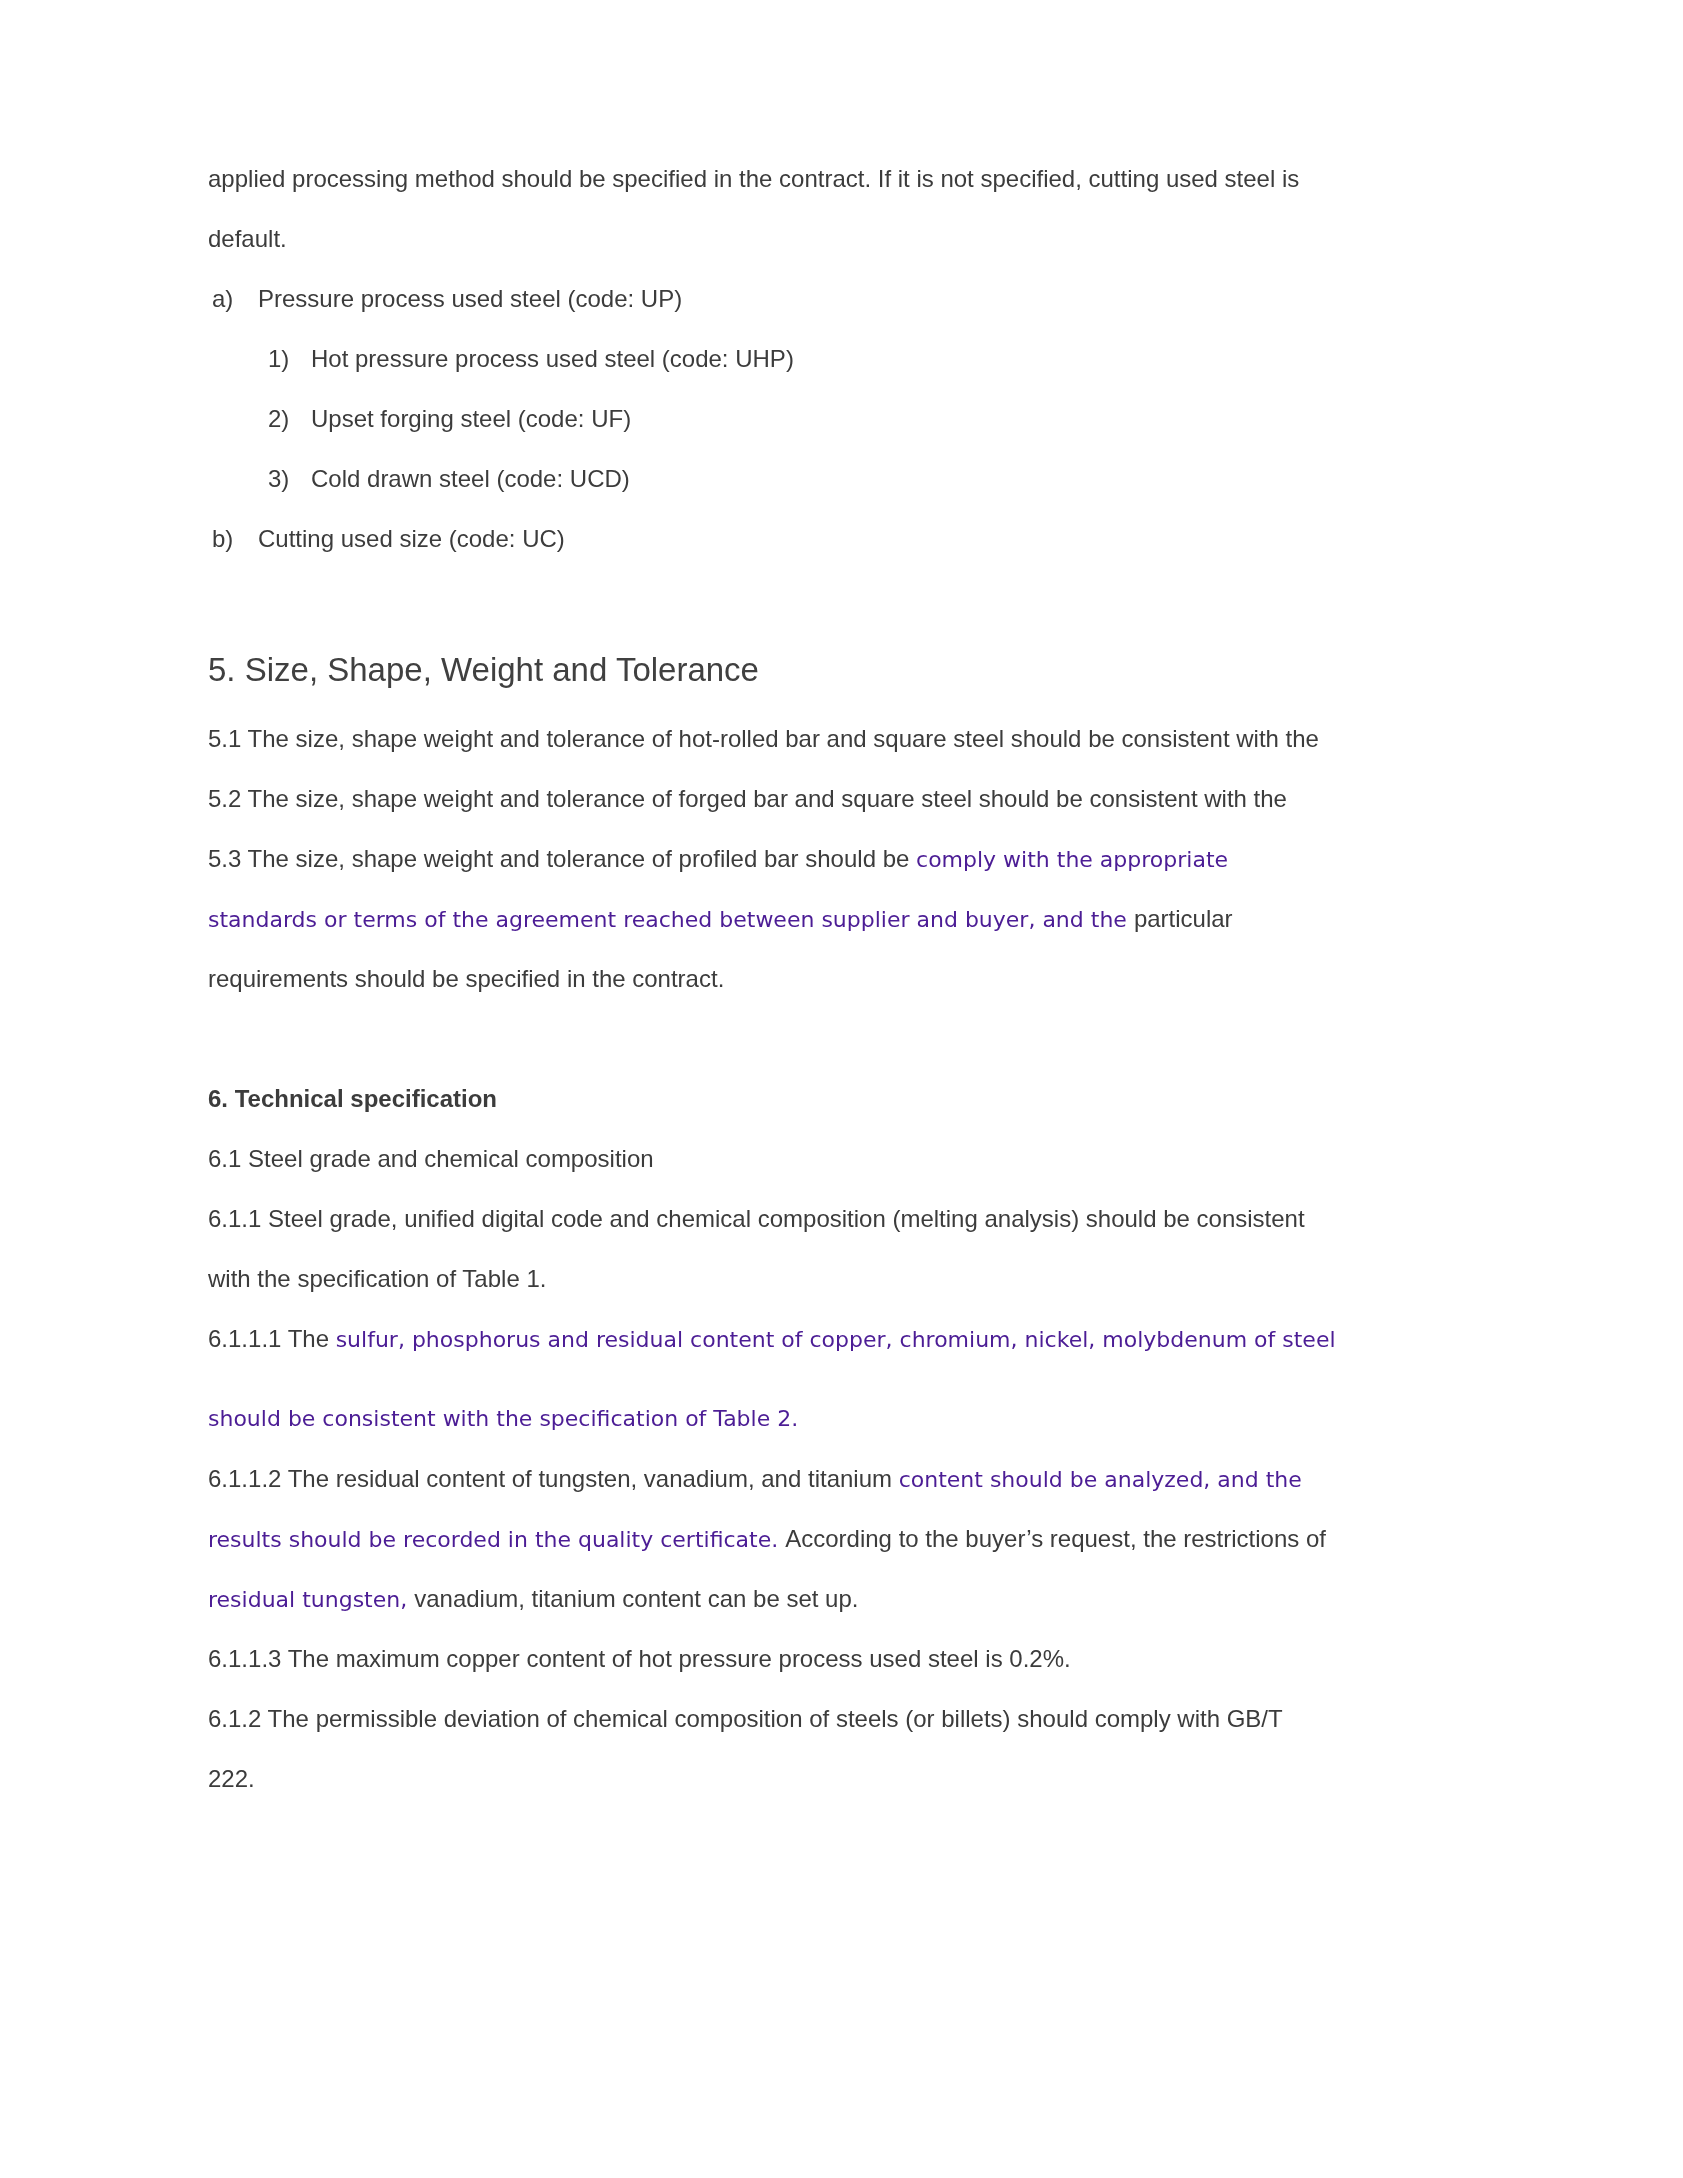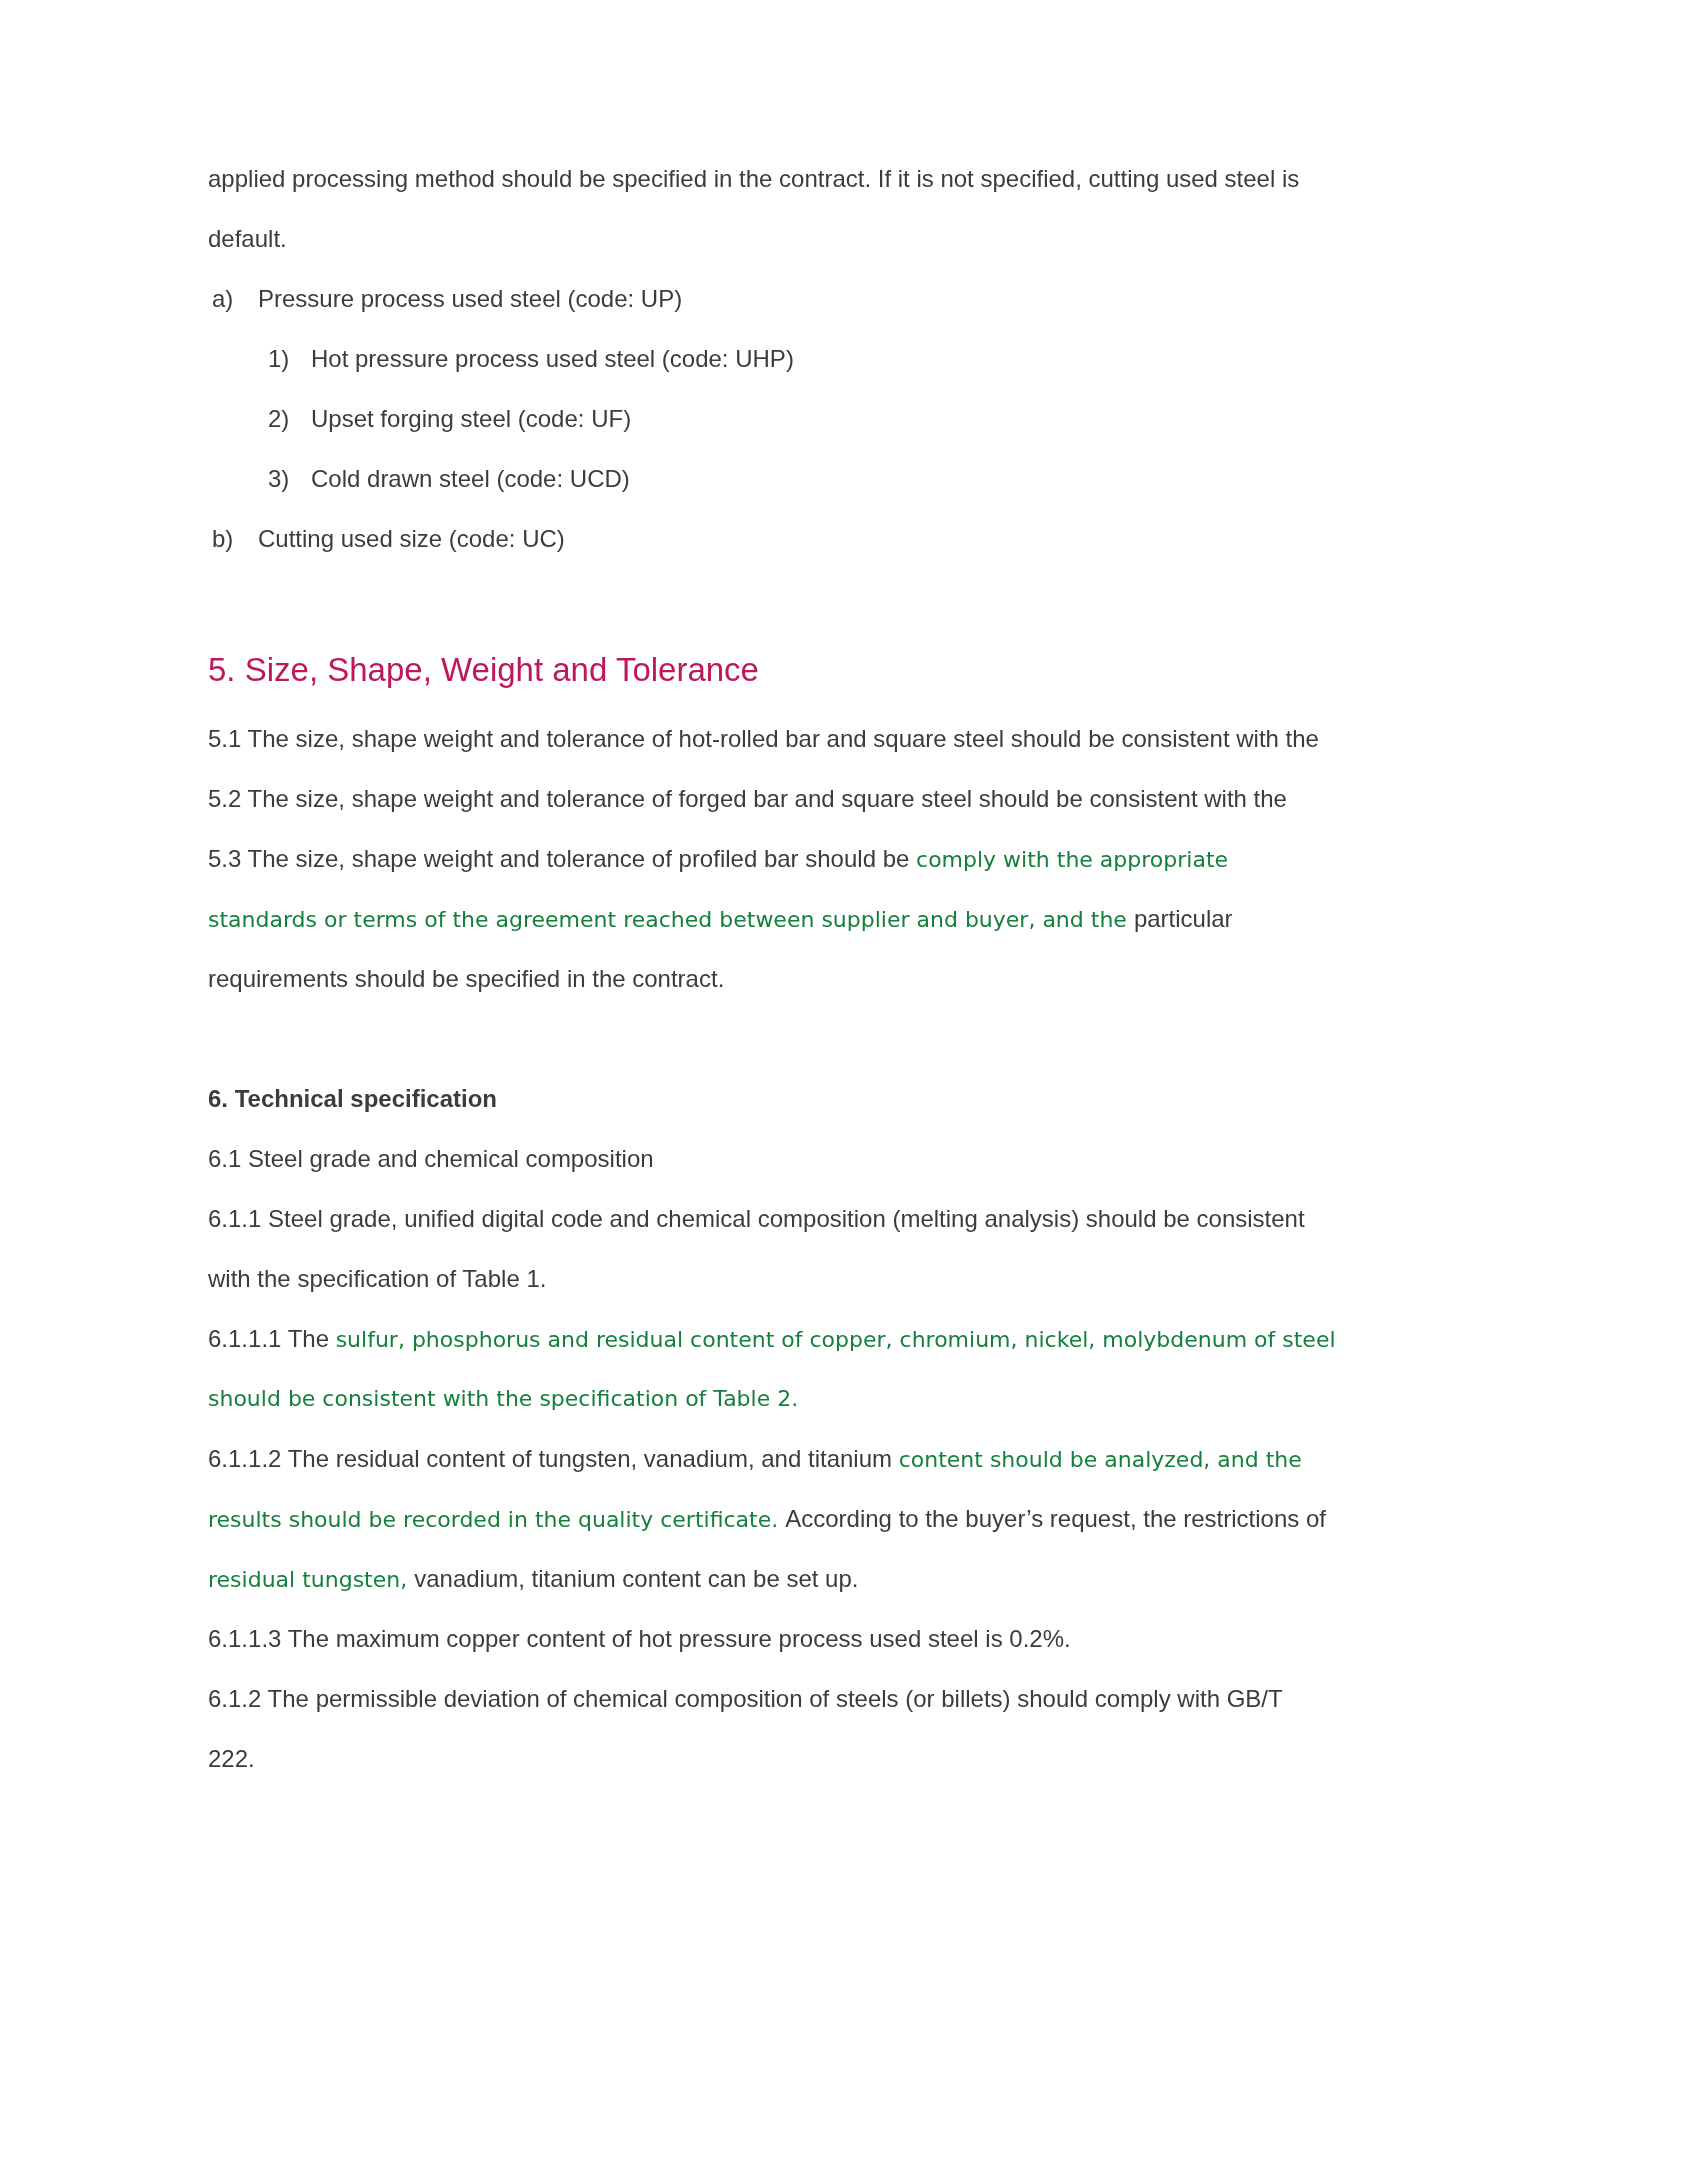--- a/index.html
+++ b/index.html
@@ -23,29 +23,30 @@
     height: 60px;
     line-height: 60px;
     font-size: 24px;
     white-space: nowrap;
     font-family: "Liberation Sans", sans-serif;
   }
   
   .dense {
     font-family: "DejaVu Sans", sans-serif;
     font-size: 22px;
-    color: #15803d;
+    color: #4c1d95;
+    margin-top: 20px;
   }
   .doc-heading {
     margin: 65px 0 4px 0;
     height: 71px;
     line-height: 71px;
     font-size: 33px;
     font-weight: 400;
-    color: #be185d;
+    color: #404040;
     white-space: nowrap;
     font-family: "Liberation Sans", sans-serif;
   }
   .sec6-start { margin-top: 60px; font-weight: bold; }
   
   .list-l1 .marker {
     display: inline-block;
     margin-left: 4px;
     width: 46px;
   }

